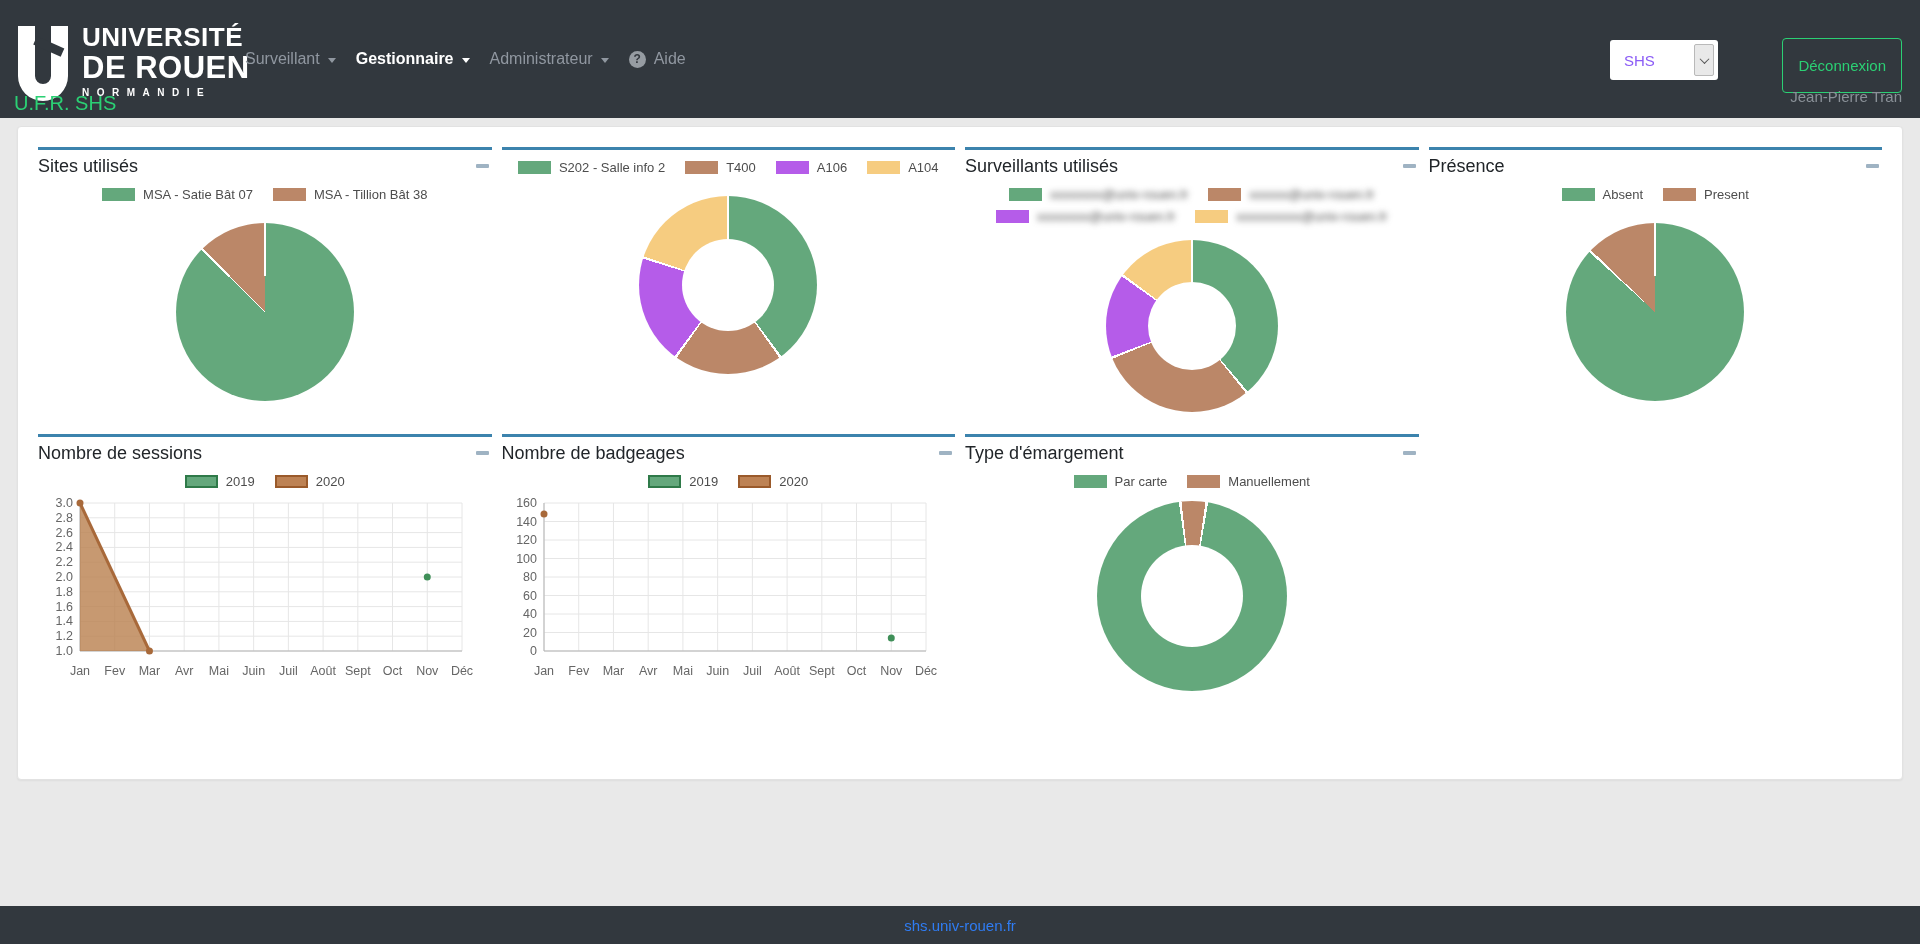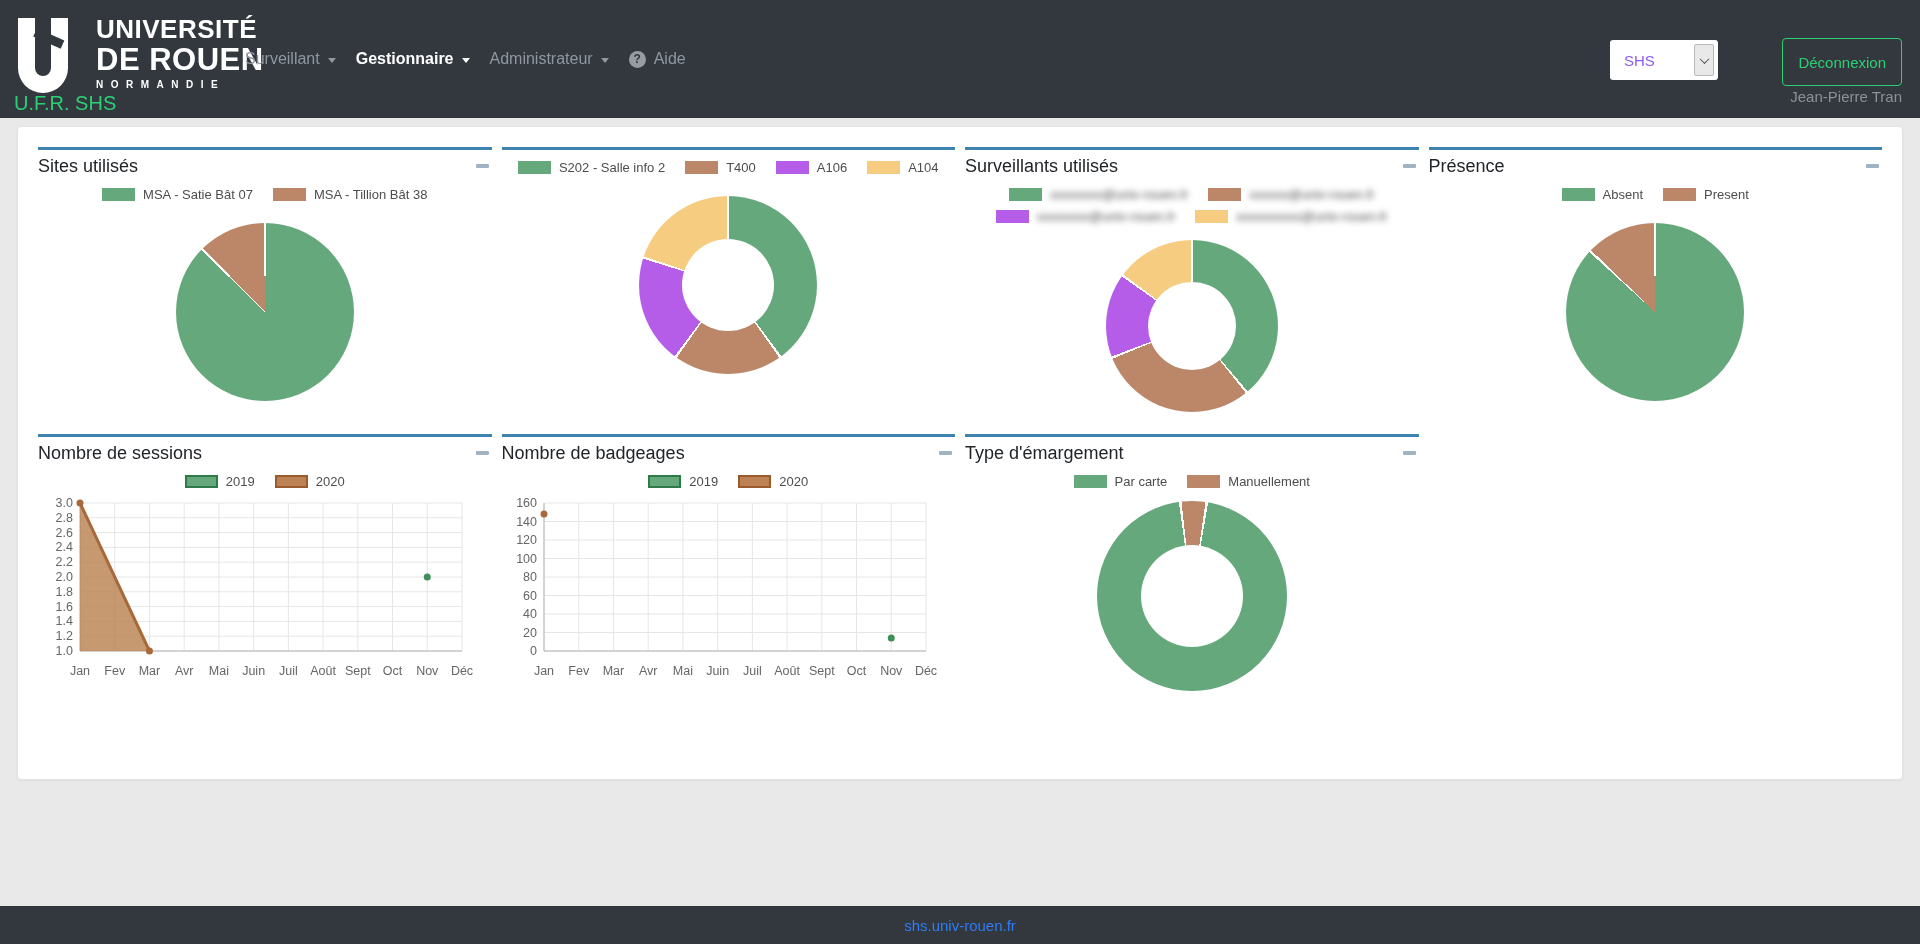--- a/index.html
+++ b/index.html
@@ -5,37 +5,37 @@
   * { box-sizing: border-box; margin: 0; padding: 0; }
   html,body { width:1920px; height:944px; }
   body {
     font-family: "Liberation Sans", sans-serif;
     background:#e9e9e9;
     display:flex; flex-direction:column;
     overflow:hidden;
   }
   
   .navbar { position:relative; height:118px; background:#32383e; flex:0 0 auto; }
-  .logo-block { position:absolute; left:14px; top:16px; display:flex; gap:24px; align-items:flex-start; }
+  .logo-block { position:absolute; left:14px; top:24px; display:flex; gap:10px; align-items:flex-start; }
   .logo-mark { width:58px; height:84px; }
   .logo-text { color:#fff; line-height:1; }
   .logo-l1 { font-size:26px; font-weight:bold; letter-spacing:.5px; }
   .logo-l2 { font-size:31px; font-weight:bold; margin-top:2px; letter-spacing:.5px; }
   .logo-l3 { font-size:10px; font-weight:bold; letter-spacing:7.5px; margin-top:5px; }
   .unit-label { position:absolute; left:14px; top:92px; color:#2bd074; font-size:20px; }
   .nav-menu { position:absolute; left:245px; top:0; height:118px; display:flex; align-items:center; gap:20px; }
   .menu-item { display:flex; align-items:center; gap:8px; color:#9097a0; font-size:16px; cursor:pointer; }
   .menu-item.active { color:#ffffff; font-weight:bold; }
   .caret { width:0; height:0; border-left:4px solid transparent; border-right:4px solid transparent; border-top:5px solid currentColor; margin-top:2px; }
   .help-icon { width:17px; height:17px; border-radius:50%; background:#969ca2; color:#33383e; font-size:12px; font-weight:bold; display:flex; align-items:center; justify-content:center; }
   .structure-select { position:absolute; right:202px; top:40px; width:108px; height:40px; background:#fff; border-radius:3px; display:flex; align-items:center; cursor:pointer; }
   .select-value { flex:1; padding-left:14px; font-size:15px; color:#8b5cf6; }
   .select-arrow-box { width:20px; height:32px; margin-right:4px; background:#e9e9e9; border:1px solid #b9b9b9; border-radius:2px; display:flex; align-items:center; justify-content:center; }
   .chevron-down { width:7px; height:7px; border-right:1.6px solid #555; border-bottom:1.6px solid #555; transform:rotate(45deg) translate(-1px,-1px); }
-  .logout-btn { position:absolute; right:18px; top:38px; height:48px; padding:0 15px; background:transparent; border:1px solid #2bd074; color:#2bd074; font-size:15px; border-radius:4px; cursor:pointer; font-family:inherit; }
+  .logout-btn { position:absolute; right:18px; top:38px; height:55px; padding:0 15px; background:transparent; border:1px solid #2bd074; color:#2bd074; font-size:15px; border-radius:4px; cursor:pointer; font-family:inherit; }
   .user-name { position:absolute; right:18px; top:88px; color:#8a9198; font-size:15px; }
   
   .main { flex:1 1 auto; padding:8px 17px 0; }
   .card { background:#fff; border:1px solid #e2e2e2; border-radius:4px; box-shadow:0 1px 2px rgba(0,0,0,.05); padding:20px 20px 34px; height:654px; }
   .page-title { font-size:32px; font-weight:500; color:#24292e; margin:6px 0 24px; }
   .grid { display:grid; grid-template-columns:repeat(4,1fr); column-gap:38px; row-gap:28px;gap:10px; }
   .panel { border-top:3px solid #3c83ad; }
   .panel-head { display:flex; justify-content:space-between; align-items:flex-start; padding-top:6px; }
   .panel-title { font-size:18px; font-weight:400; color:#212529; }
   .min-btn { padding:8px 3px; cursor:pointer; background:none; border:none; }

